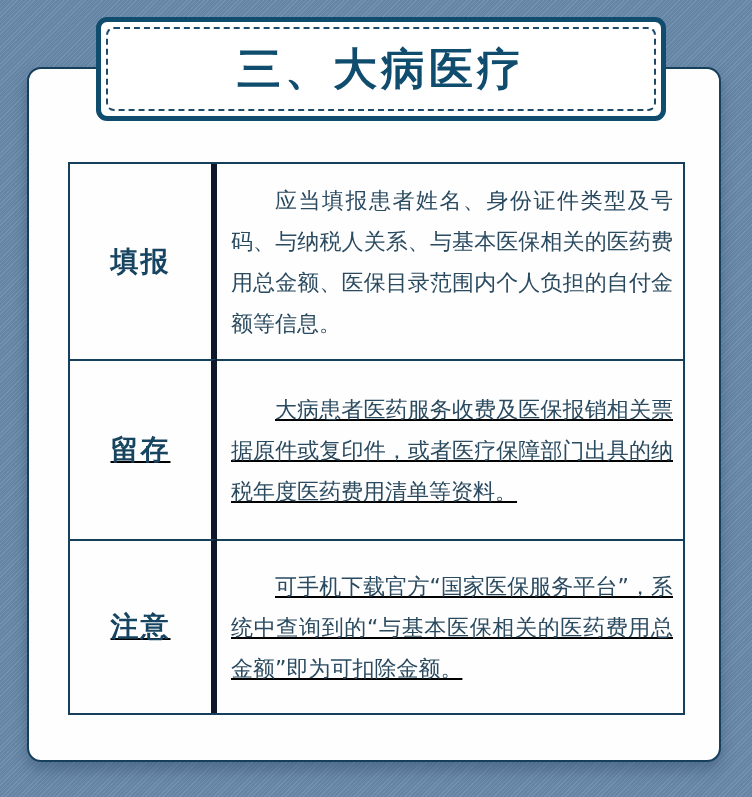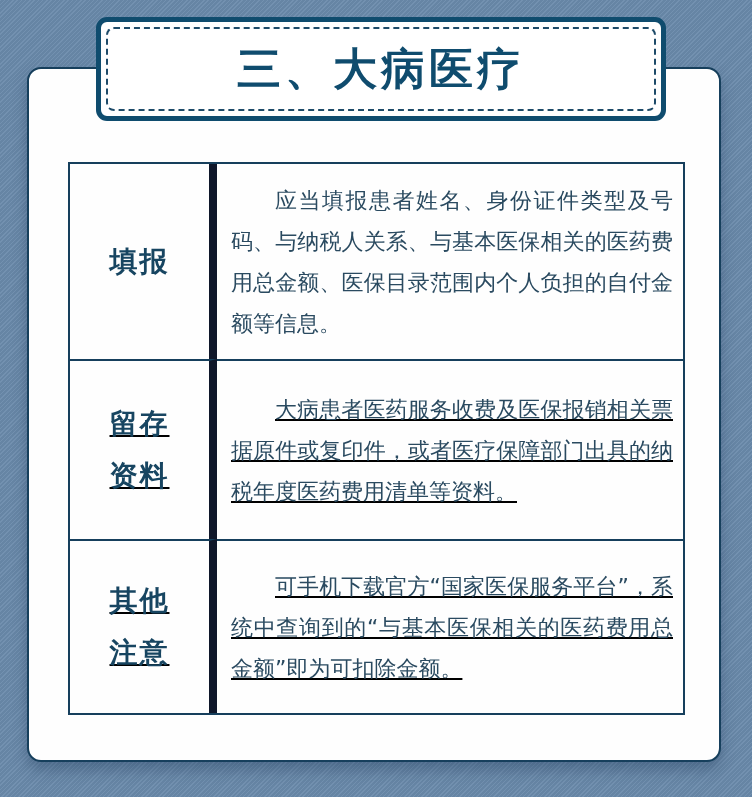--- a/index.html
+++ b/index.html
@@ -30,21 +30,21 @@
     font-family: Liberation Mono, monospace;
     text-align: right;
   }
   .table {
     position: absolute; left: 68px; top: 162px; width: 617px; height: 553px;
     border: 2px solid #163f5c; box-sizing: border-box;
     display: grid; grid-template-columns: 147px 1fr;
     grid-template-rows: 195px 180px 1fr;
   }
   .cell-label {
-    border-right: 8px solid #0f172a; display: flex; flex-direction: column;
+    border-right: 6px solid #0f172a; display: flex; flex-direction: column;
     align-items: center; justify-content: center;
   }
   .cell-text {
     display: flex; align-items: center; padding: 0 10px 0 14px;
   }
   .row-border .cell-label, .row-border .cell-text { border-top: 2px solid #163f5c; text-decoration: underline; }
   .label-line {
     font-size: 28px; font-weight: bold; color: #174561; line-height: 52px; letter-spacing: 2px;
   }
   .body-text {
@@ -70,29 +70,27 @@
       <div class="label-line">填报</div>
     </div>
     <div class="cell-text">
       <p class="body-text">应当填报患者姓名、身份证件类型及号码、与纳税人关系、与基本医保相关的医药费用总金额、医保目录范围内个人负担的自付金额等信息。</p>
     </div>
   </div>
 
   <div class="row row-border">
     <div class="cell-label">
       <div class="label-line">留存</div>
-      <div class="label-line">资料</div>
     </div>
     <div class="cell-text">
       <p class="body-text">大病患者医药服务收费及医保报销相关票据原件或复印件，或者医疗保障部门出具的纳税年度医药费用清单等资料。</p>
     </div>
   </div>
 
   <div class="row row-border">
     <div class="cell-label">
-      <div class="label-line">其他</div>
       <div class="label-line">注意</div>
     </div>
     <div class="cell-text">
       <p class="body-text">可手机下载官方“国家医保服务平台”，系统中查询到的“与基本医保相关的医药费用总金额”即为可扣除金额。</p>
     </div>
   </div>
 </div>
 
 </body></html>

